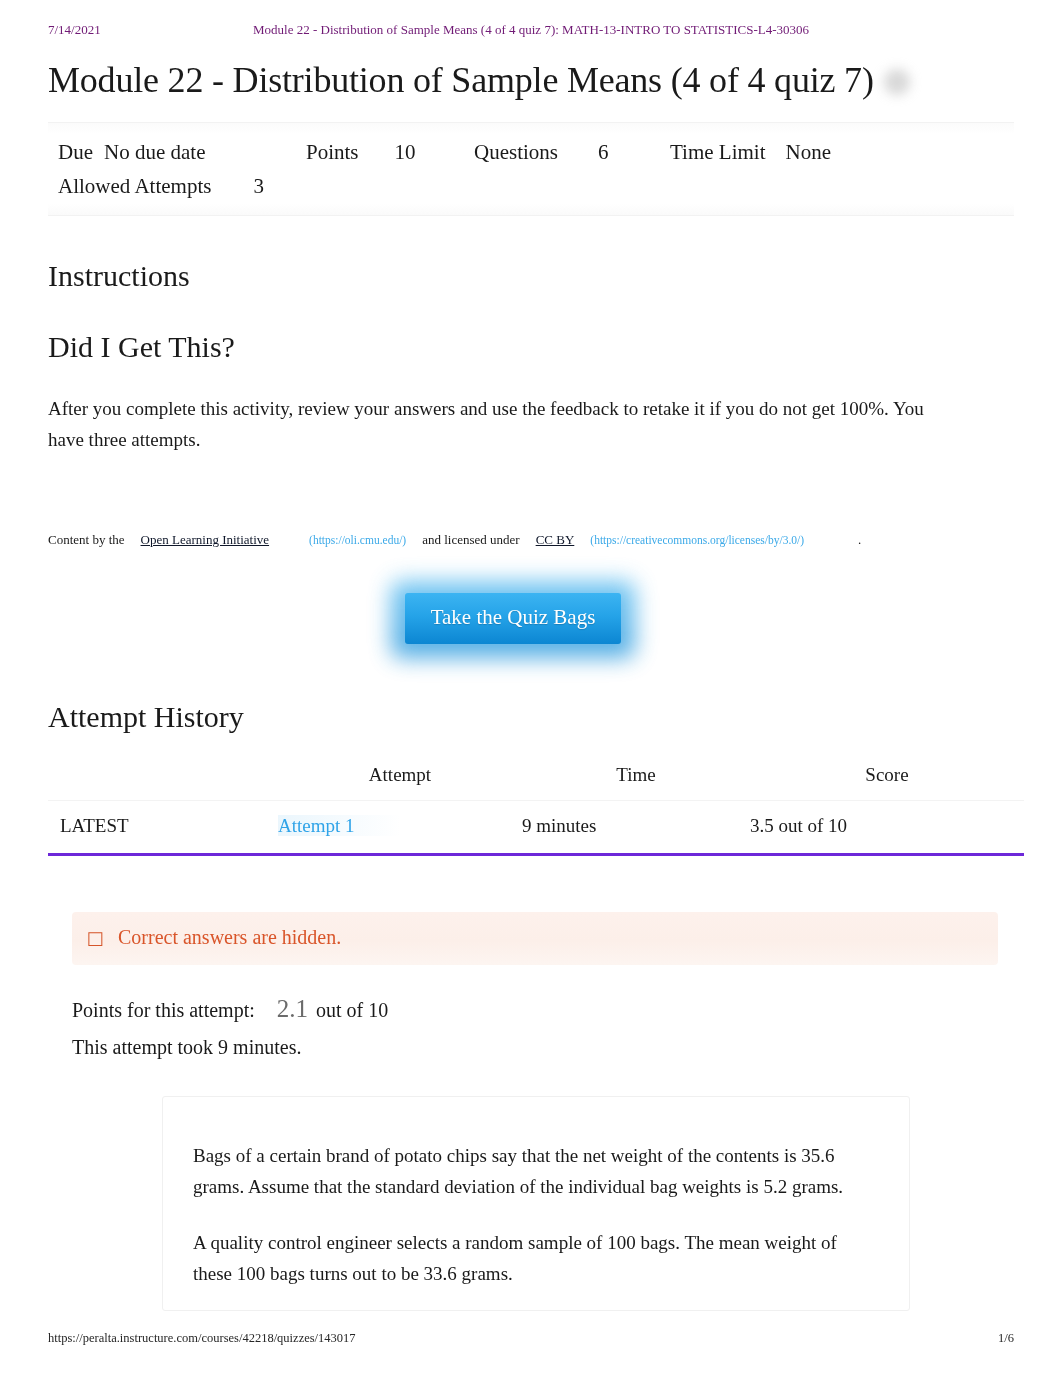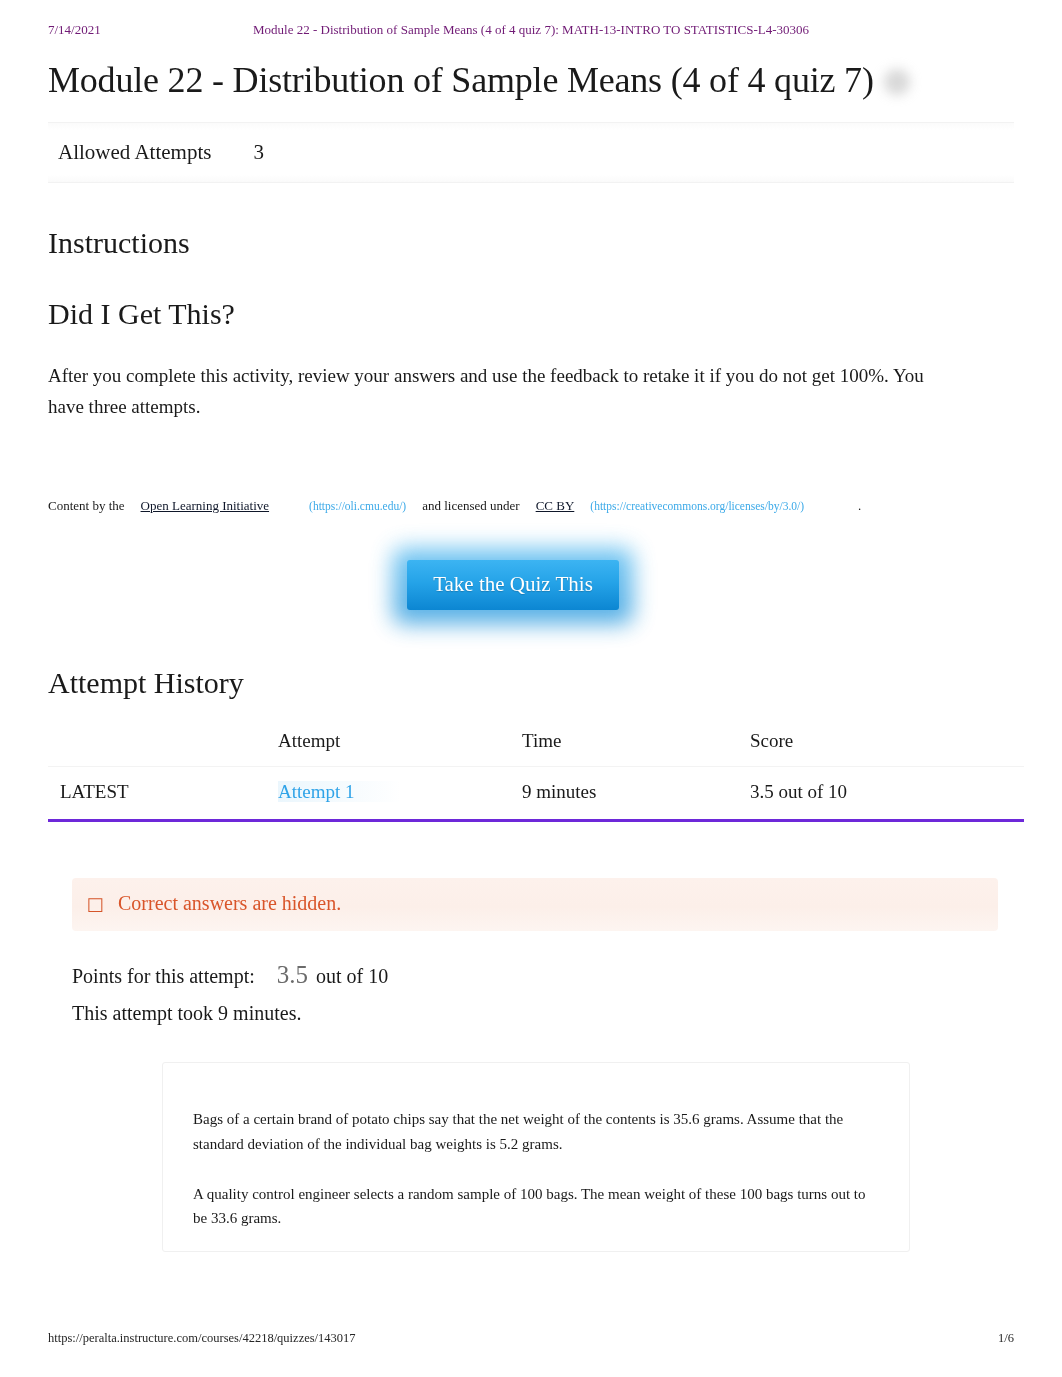--- a/index.html
+++ b/index.html
@@ -182,21 +182,21 @@
     margin: 56px 0 0 0;
   }
   table.attempts {
     margin-top: 26px;
     width: 976px;
     border-collapse: collapse;
     font-size: 19px;
   }
   table.attempts th {
     font-weight: normal;
-    text-align: left;
+    text-align: center;
     padding: 4px 0 14px 0;
     border-bottom: 1px solid #f3f3f3;
   }
   table.attempts td {
     padding: 14px 0 16px 0;
     border-bottom: 3px solid #6d28d9;
   }
   .col-latest  { width: 218px; padding-left: 12px !important; }
   .col-attempt { width: 244px; }
   .col-time    { width: 228px; }
@@ -248,59 +248,77 @@
     margin: 32px 0 0 114px;
     width: 748px;
     border: 1px solid #f0f0f0;
     border-radius: 3px;
     background: #ffffff;
     padding: 44px 30px 20px 30px;
     box-sizing: border-box;
   }
   .question-box p {
     margin: 0 0 0 0;
-    font-size: 15px;
+    font-size: 19px;
     line-height: 1.62;
   }
   .question-box p + p { margin-top: 26px; }
 </style>
 </head>
 <body>
 
 <div class="print-header">
   <span class="ph-date">7/14/2021</span>
   <span class="ph-title">Module 22 - Distribution of Sample Means (4 of 4 quiz 7): MATH-13-INTRO TO STATISTICS-L4-30306</span>
 </div>
 
 <div class="page">
 
   <h1 class="quiz-title">
     <span>Module 22 - Distribution of Sample Means (4 of 4 quiz 7)</span><span class="title-blur-dot"></span>
   </h1>
 
   <div class="meta-band">
     <div class="meta-row">
+      <span class="mcell-due">
+        <span class="mlabel">Due</span>
+        <span class="mvalue">No due date</span>
+      </span>
+      <span class="mcell-pts">
+        <span class="mlabel">Points</span>
+        <span class="mvalue">10</span>
+      </span>
+      <span class="mcell-qs">
+        <span class="mlabel">Questions</span>
+        <span class="mvalue">6</span>
+      </span>
+      <span class="mcell-tl">
+        <span class="mlabel">Time Limit</span>
+        <span class="mvalue">None</span>
+      </span>
+    </div>
+    <div class="meta-row">
       <span class="mcell-att">
         <span class="mlabel">Allowed Attempts</span>
         <span class="mvalue">3</span>
       </span>
     </div>
   </div>
 
   <h2 class="section-h">Instructions</h2>
   <h2 class="did-i">Did I Get This?</h2>
   <p class="body-p">After you complete this activity, review your answers and use the feedback to retake it if you do not get 100%. You have three attempts.</p>
 
   <div class="attribution">
     <span>Content by the</span><span class="sp-md"></span><a class="lnk" href="#">Open Learning Initiative</a><span class="sp-sm"></span><span class="url">(https://oli.cmu.edu/)</span><span class="sp-md"></span><span>and licensed under</span><span class="sp-md"></span><a class="lnk" href="#">CC BY</a><span class="sp-md"></span><span class="url">(https://creativecommons.org/licenses/by/3.0/)</span><span class="sp-lg"></span><span>.</span>
   </div>
 
   <div class="btn-wrap">
     <span class="btn-glow">
-      <button class="take-quiz-btn">Take the Quiz This</button>
+      <button class="take-quiz-btn">Take the Quiz Bags</button>
     </span>
   </div>
 
   <h2 class="attempt-h">Attempt History</h2>
 
   <table class="attempts">
     <thead>
       <tr>
         <th class="col-latest"></th>
         <th class="col-attempt">Attempt</th>
@@ -320,21 +338,21 @@
     </tbody>
   </table>
 
   <div class="warn-box">
     <span class="warn-icon">□</span>
     <span class="warn-text">Correct answers are hidden.</span>
   </div>
 
   <div class="score-block">
     <div>
-      <span>Points for this attempt:</span><span class="big-score">3.5</span><span>out of 10</span>
+      <span>Points for this attempt:</span><span class="big-score">2.1</span><span>out of 10</span>
     </div>
     <div>This attempt took 9 minutes.</div>
   </div>
 
   <div class="question-box">
     <p>Bags of a certain brand of potato chips say that the net weight of the contents is 35.6 grams. Assume that the standard deviation of the individual bag weights is 5.2 grams.</p>
     <p>A quality control engineer selects a random sample of 100 bags. The mean weight of these 100 bags turns out to be 33.6 grams.</p>
   </div>
 
 </div>

